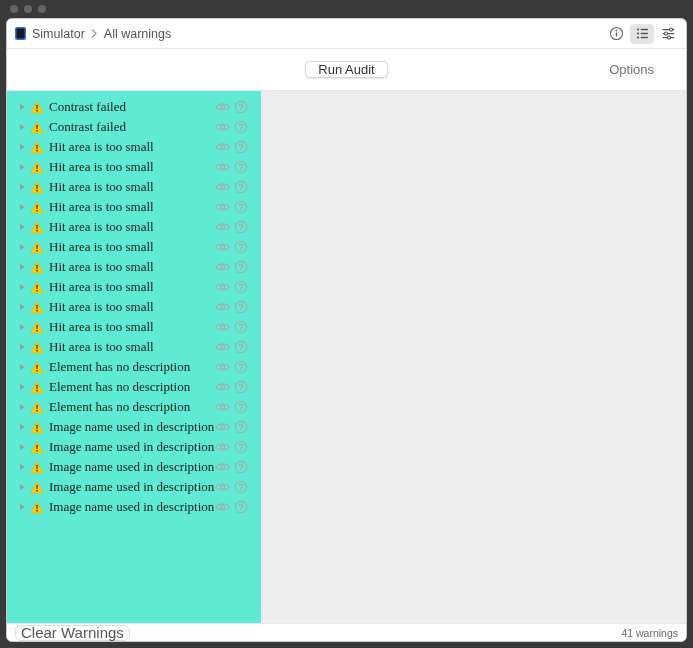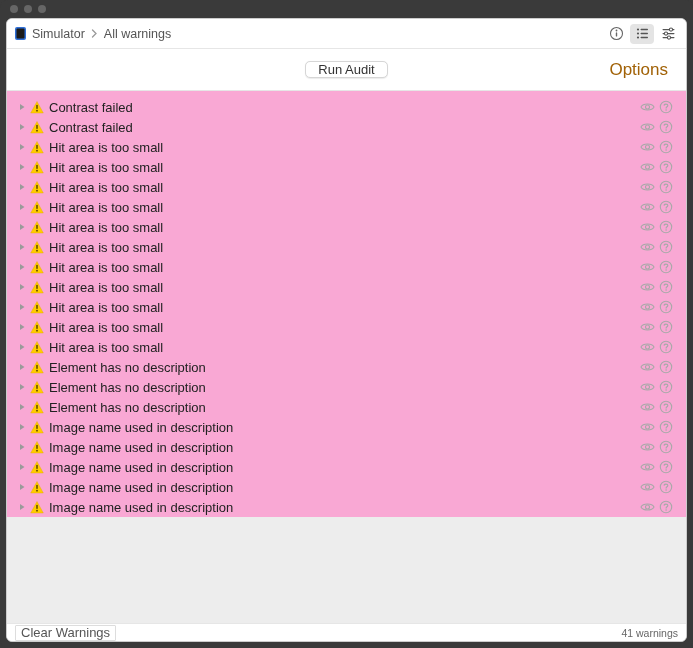--- a/index.html
+++ b/index.html
@@ -89,31 +89,32 @@
       background: #fff;
       border-radius: 5px;
       padding: 0 12px;
       font-size: 13px;
       color: #333;
       box-shadow: 0 0.5px 1px rgba(0,0,0,0.08);
       cursor: pointer;
     }
     .options-btn {
       position: absolute;
-      right: 18px;
-      color: #a16207;
-      font-size: 17px;
+      right: 32px;
+      color: #737373;
+      font-size: 13px;
       cursor: pointer;
     }
     .list-area {
       flex: 1;
-      background: #f9a8d4;
+      background: #5eead4;
       overflow: hidden;
       display: flex;
-      flex-direction: column;
+      flex-direction: row;
+      font-family: Liberation Serif, serif;
     }
     .list-rows {
       padding: 6px 0 0 0;
     }
     .row {
       height: 20px;
       display: flex;
       align-items: center;
       padding: 0 12px 0 10px;
       font-size: 13px;
@@ -150,23 +151,23 @@
       background: #fff;
       border-top: 1px solid #e6e6e6;
       display: flex;
       align-items: center;
       font-size: 10.5px;
       color: #666;
       padding: 0 8px;
     }
     .clear-btn {
       border: 1px solid #ddd;
-      border-radius: 1px;
+      border-radius: 6px;
       padding: 0 5px;
-      font-size: 13px;
+      font-size: 15px;
       background: #fff;
       color: #555;
       line-height: 14px;
       cursor: pointer;
     }
     .statusbar-spacer { flex: 1; }
   </style>
 </head>
 <body>
 

